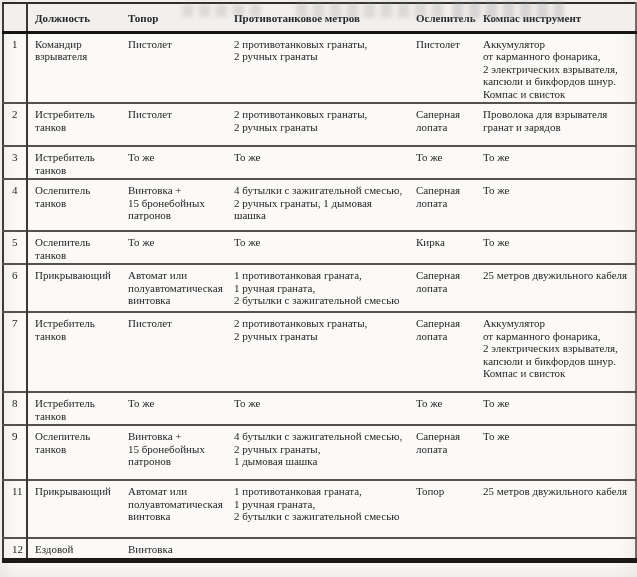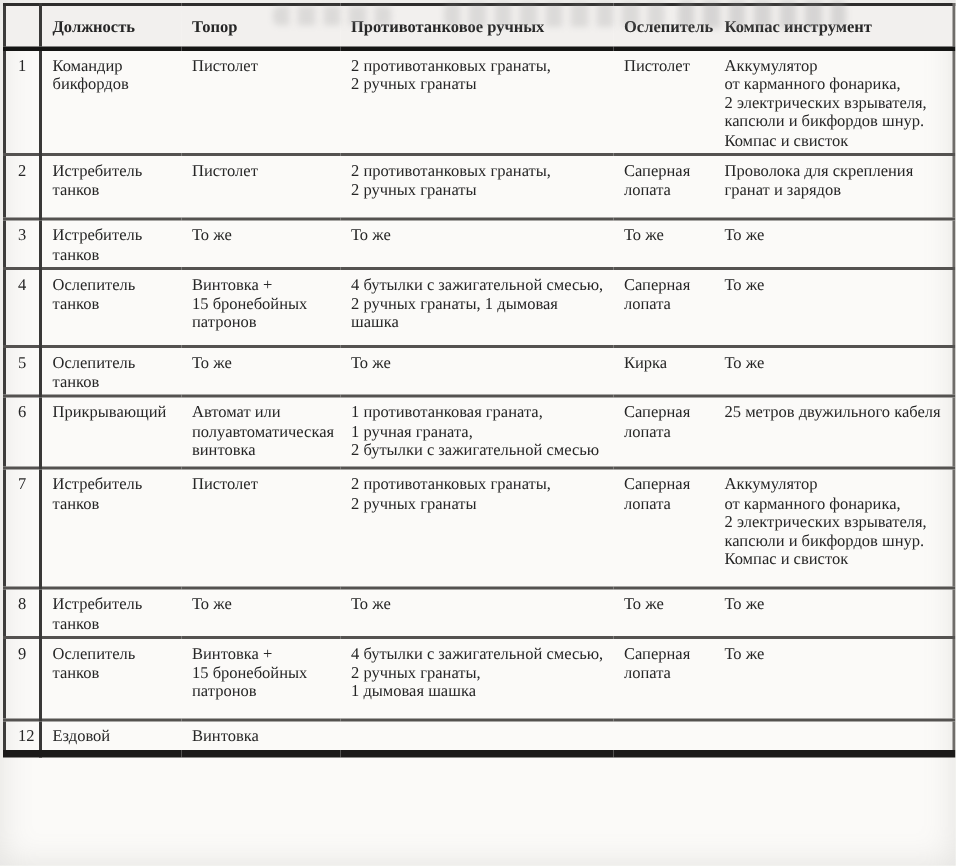--- a/index.html
+++ b/index.html
@@ -97,50 +97,50 @@
         <col class="w2">
         <col class="w3">
         <col class="w4">
         <col class="w5">
     </colgroup>
     <thead>
       <tr>
         <th class="c-num"></th>
         <th>Должность</th>
         <th>Топор</th>
-        <th>Противотанковое ручных</th>
+        <th>Противотанковое метров</th>
         <th>Ослепитель</th>
         <th>Компас инструмент</th>
       </tr>
     </thead>
     <tbody id="tbody">
         <tr style="height: 67px;">
           <td class="c-num">1</td>
           <td>Командир
-бикфордов</td>
+взрывателя</td>
           <td>Пистолет</td>
           <td>2 противотанковых гранаты,
 2 ручных гранаты</td>
           <td>Пистолет</td>
           <td>Аккумулятор
 от карманного фонарика,
 2 электрических взрывателя,
 капсюли и бикфордов шнур.
 Компас и свисток</td>
         </tr>
         <tr style="height: 43px;">
           <td class="c-num">2</td>
           <td>Истребитель
 танков</td>
           <td>Пистолет</td>
           <td>2 противотанковых гранаты,
 2 ручных гранаты</td>
           <td>Саперная
 лопата</td>
-          <td>Проволока для скрепления
+          <td>Проволока для взрывателя
 гранат и зарядов</td>
         </tr>
         <tr style="height: 31px;">
           <td class="c-num">3</td>
           <td>Истребитель
 танков</td>
           <td>То же</td>
           <td>То же</td>
           <td>То же</td>
           <td>То же</td>
@@ -211,20 +211,32 @@
           <td>Винтовка +
 15 бронебойных
 патронов</td>
           <td>4 бутылки с зажигательной смесью,
 2 ручных гранаты,
 1 дымовая шашка</td>
           <td>Саперная
 лопата</td>
           <td>То же</td>
         </tr>
+        <tr style="height: 58px;">
+          <td class="c-num">11</td>
+          <td>Прикрывающий</td>
+          <td>Автомат или
+полуавтоматическая
+винтовка</td>
+          <td>1 противотанковая граната,
+1 ручная граната,
+2 бутылки с зажигательной смесью</td>
+          <td>Топор</td>
+          <td>25 метров двужильного кабеля</td>
+        </tr>
         <tr style="height: 19px;">
           <td class="c-num">12</td>
           <td>Ездовой</td>
           <td>Винтовка</td>
           <td></td>
           <td></td>
           <td></td>
         </tr>
       </tbody>
   </table>

